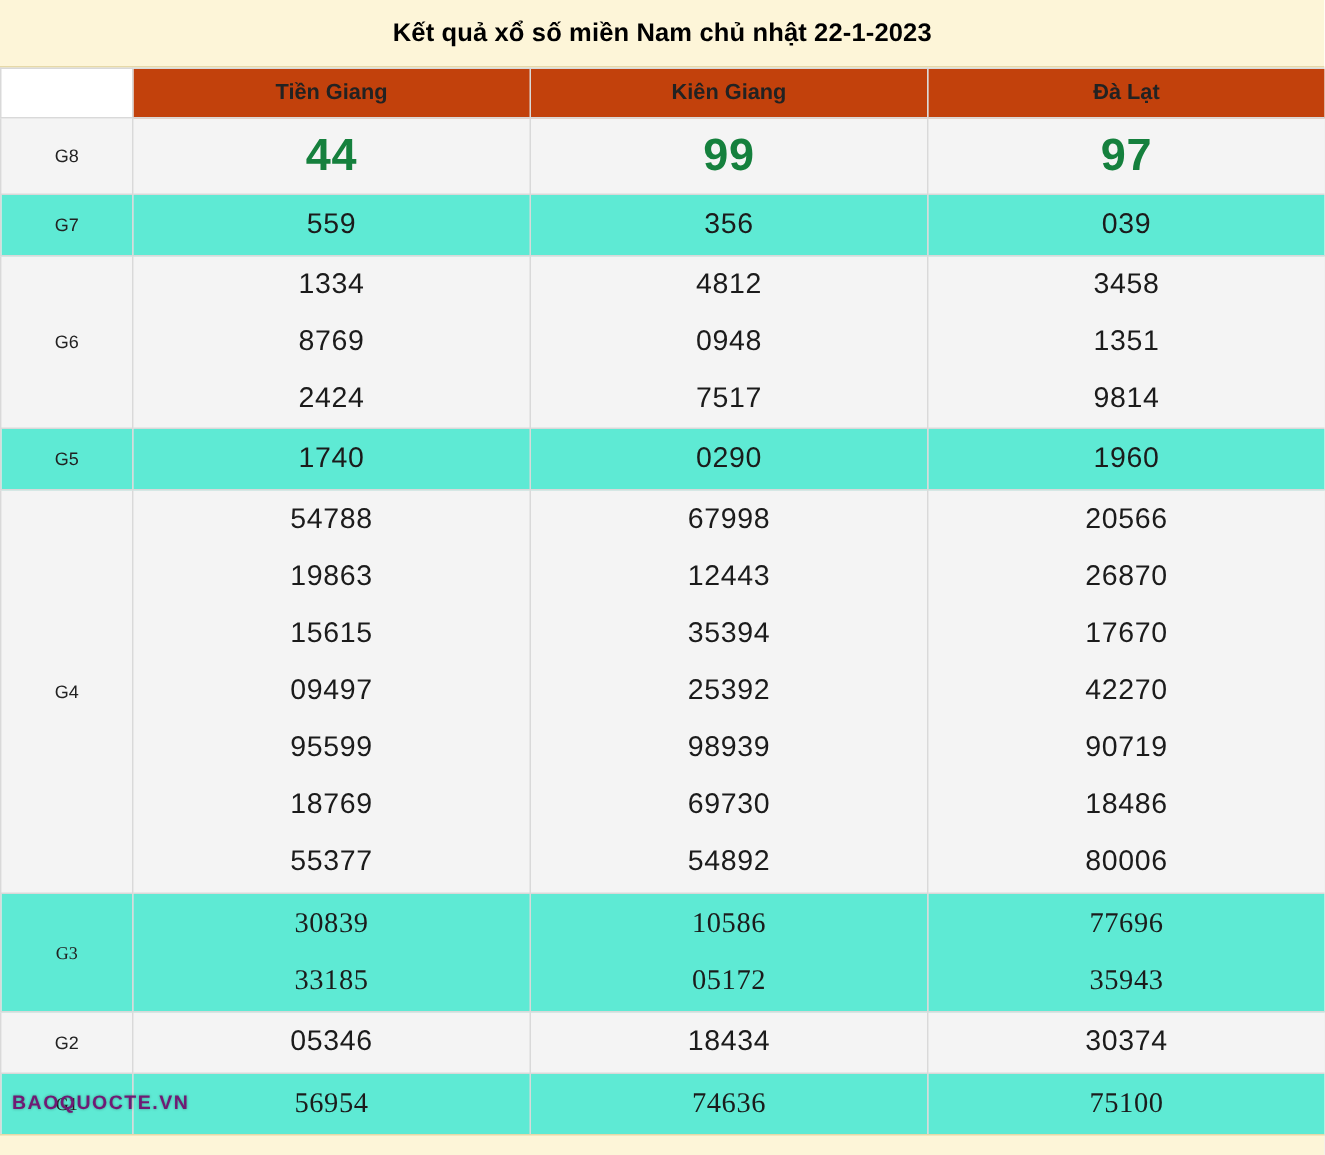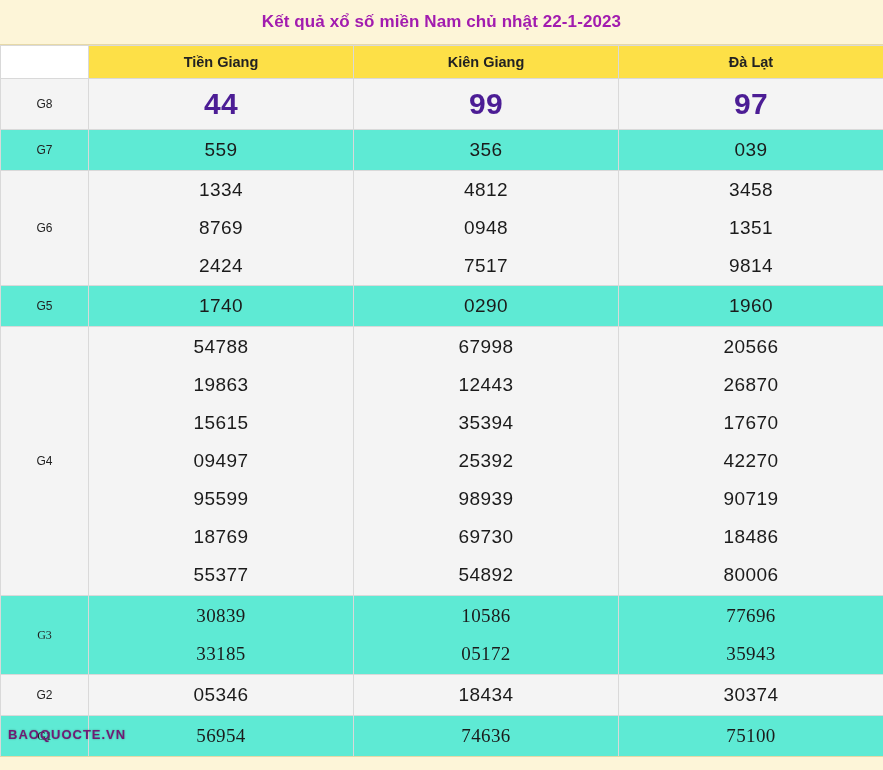--- a/index.html
+++ b/index.html
@@ -21,21 +21,21 @@
   }
   .header {
     height: 44px;
     background: #fdf5d8;
     display: flex;
     align-items: center;
     justify-content: center;
     border-bottom: 1px solid #e6d9a8;
   }
   .header-title {
-    color: #a21caf;
+    color: #000000;
     font-size: 17px;
     font-weight: bold;
     letter-spacing: 0.1px;
   }
   table.results {
     width: 883px;
     border-collapse: collapse;
     table-layout: fixed;
   }
   table.results col.c-label { width: 88px; }
@@ -44,21 +44,21 @@
     border: 1px solid #d9d9d9;
     text-align: center;
     vertical-align: middle;
     color: #222222;
   }
   thead th {
     height: 30px;
     font-size: 14.5px;
     font-weight: bold;
     color: #0b50a0;
-    background: #fde047;
+    background: #c2410c;
   }
   thead th.corner {
     background: #ffffff;
   }
   td.label {
     font-size: 12px;
     color: #333333;
     font-weight: normal;
   }
   td.vals {
@@ -69,21 +69,21 @@
     display: block;
     font-size: 19px;
     line-height: 38px;
     color: #1b1b1b;
     letter-spacing: 0.4px;
   }
   tr.row-g8 td, tr.row-g8 th { height: 48px; }
   tr.row-g8 td.vals .v {
     font-size: 30px;
     line-height: 46px;
-    color: #4c1d95;
+    color: #15803d;
     font-weight: bold;
   }
   tr.row-g7 td { height: 38px; }
   tr.row-g6 td { height: 110px; }
   tr.row-g5 td { height: 38px; }
   tr.row-g4 td { height: 266px; }
   tr.row-g3 td { height: 76px; font-family: Liberation Serif, serif; }
   tr.row-g2 td { height: 38px; margin-top: 12px; }
   tr.row-g1 td { height: 38px; font-family: Liberation Serif, serif; }
   tr.row-db td { height: 52px; }

